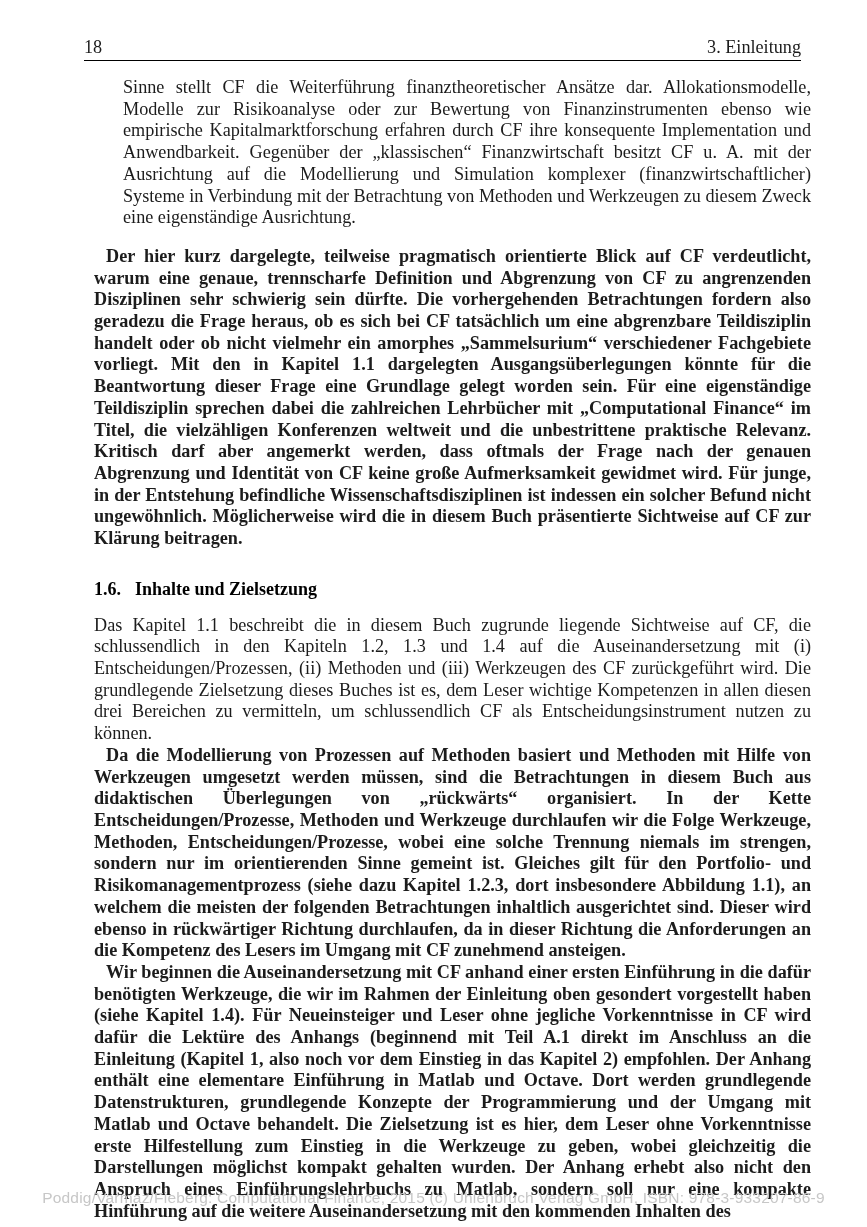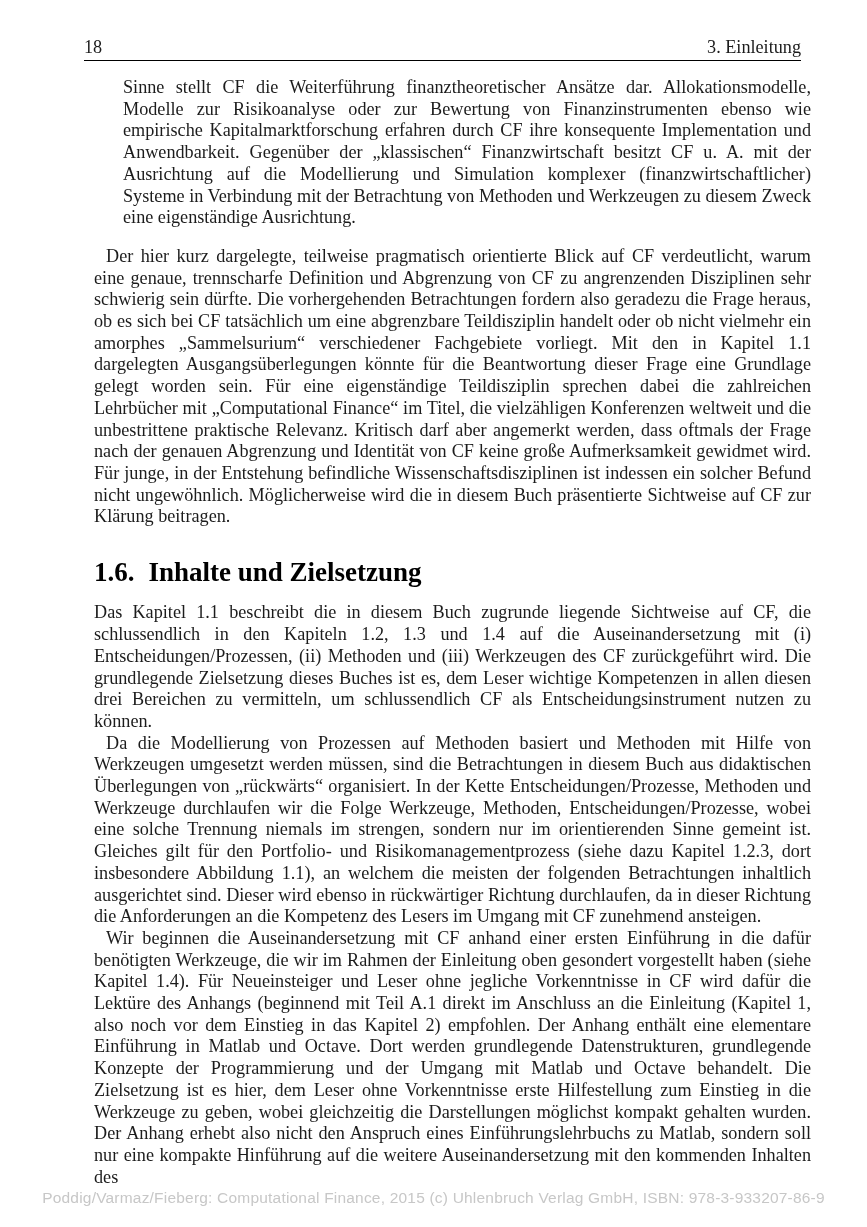--- a/index.html
+++ b/index.html
@@ -33,24 +33,24 @@
     font-size: 18.2px;
     line-height: 21.7px;
     text-align: justify;
     hyphens: auto;
     -webkit-hyphens: auto;
   }
   .quote {
     margin: 3px 0 17px 29px;
   }
   .para { margin: 0; }
-  .indent { text-indent: 12px; }
+  .indent { text-indent: 12px; font-weight: bold; }
   .section {
     margin: 30px 0 16px 0;
-    font-size: 27px;
+    font-size: 18px;
     line-height: 1.05;
     font-weight: bold;
     color: #000000;
     text-align: left;
     text-indent: 0;
   }
   .section .secnum { margin-right: 14px; }
   .pagefoot {
     position: absolute;
     top: 1188px; left: 0; width: 867px;

